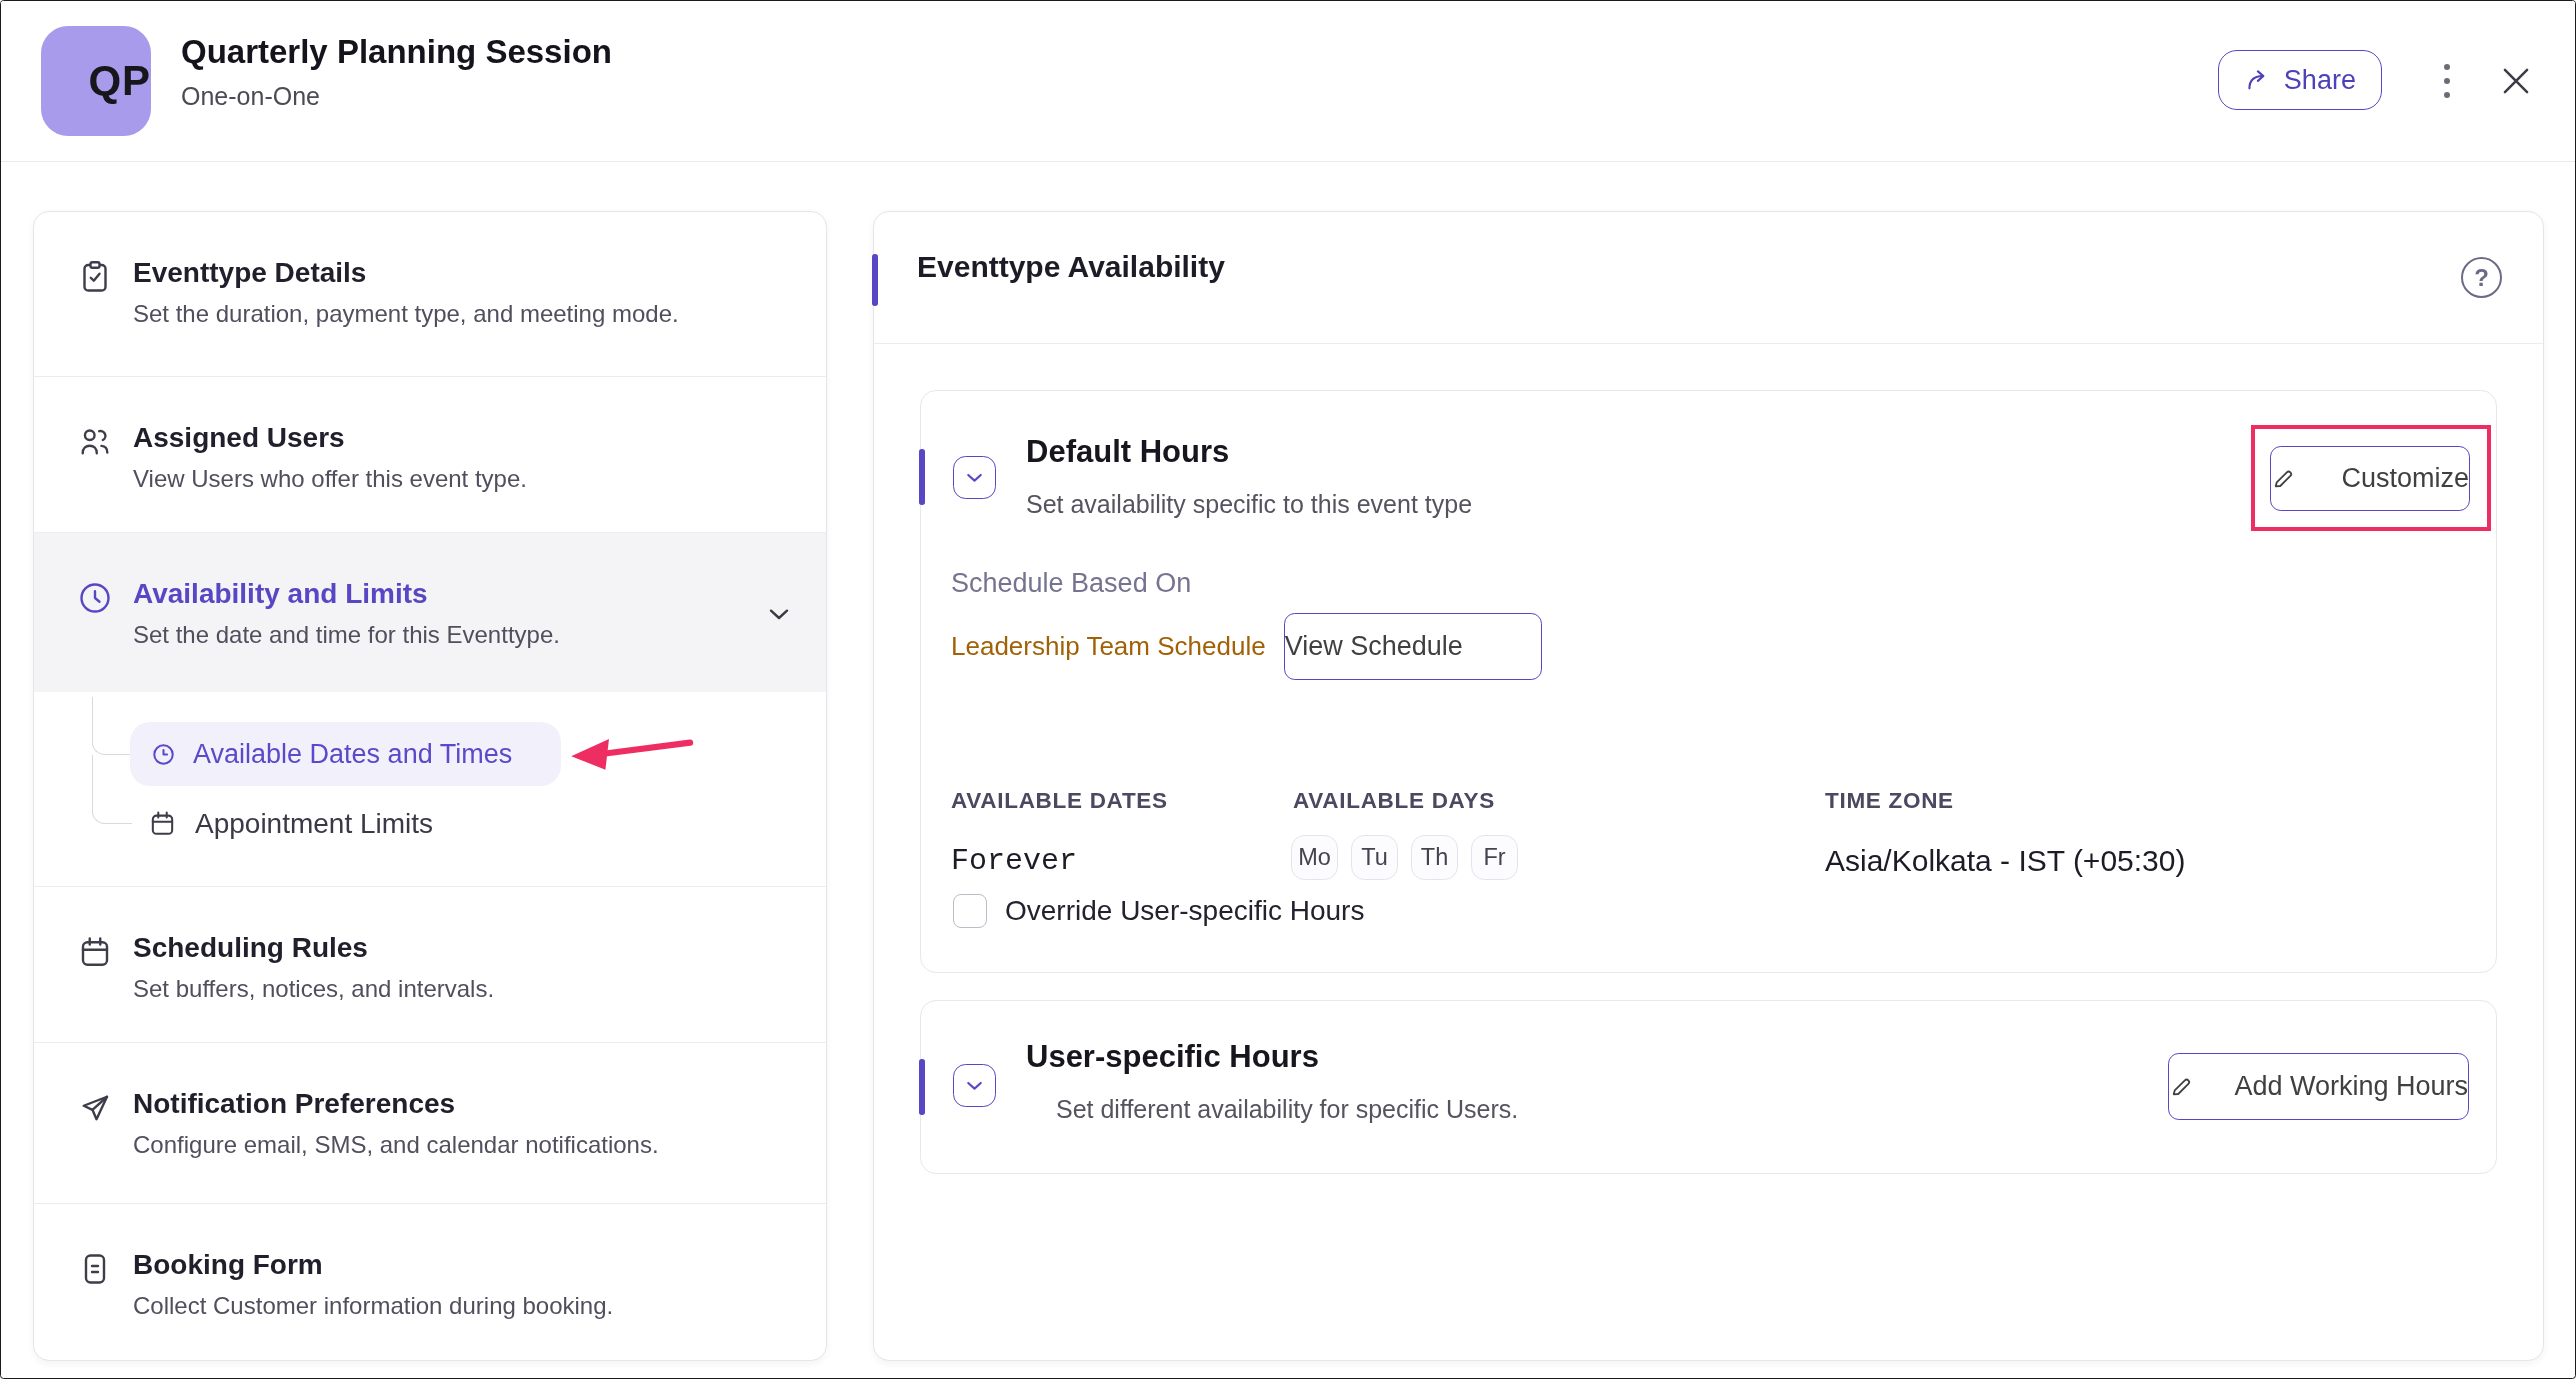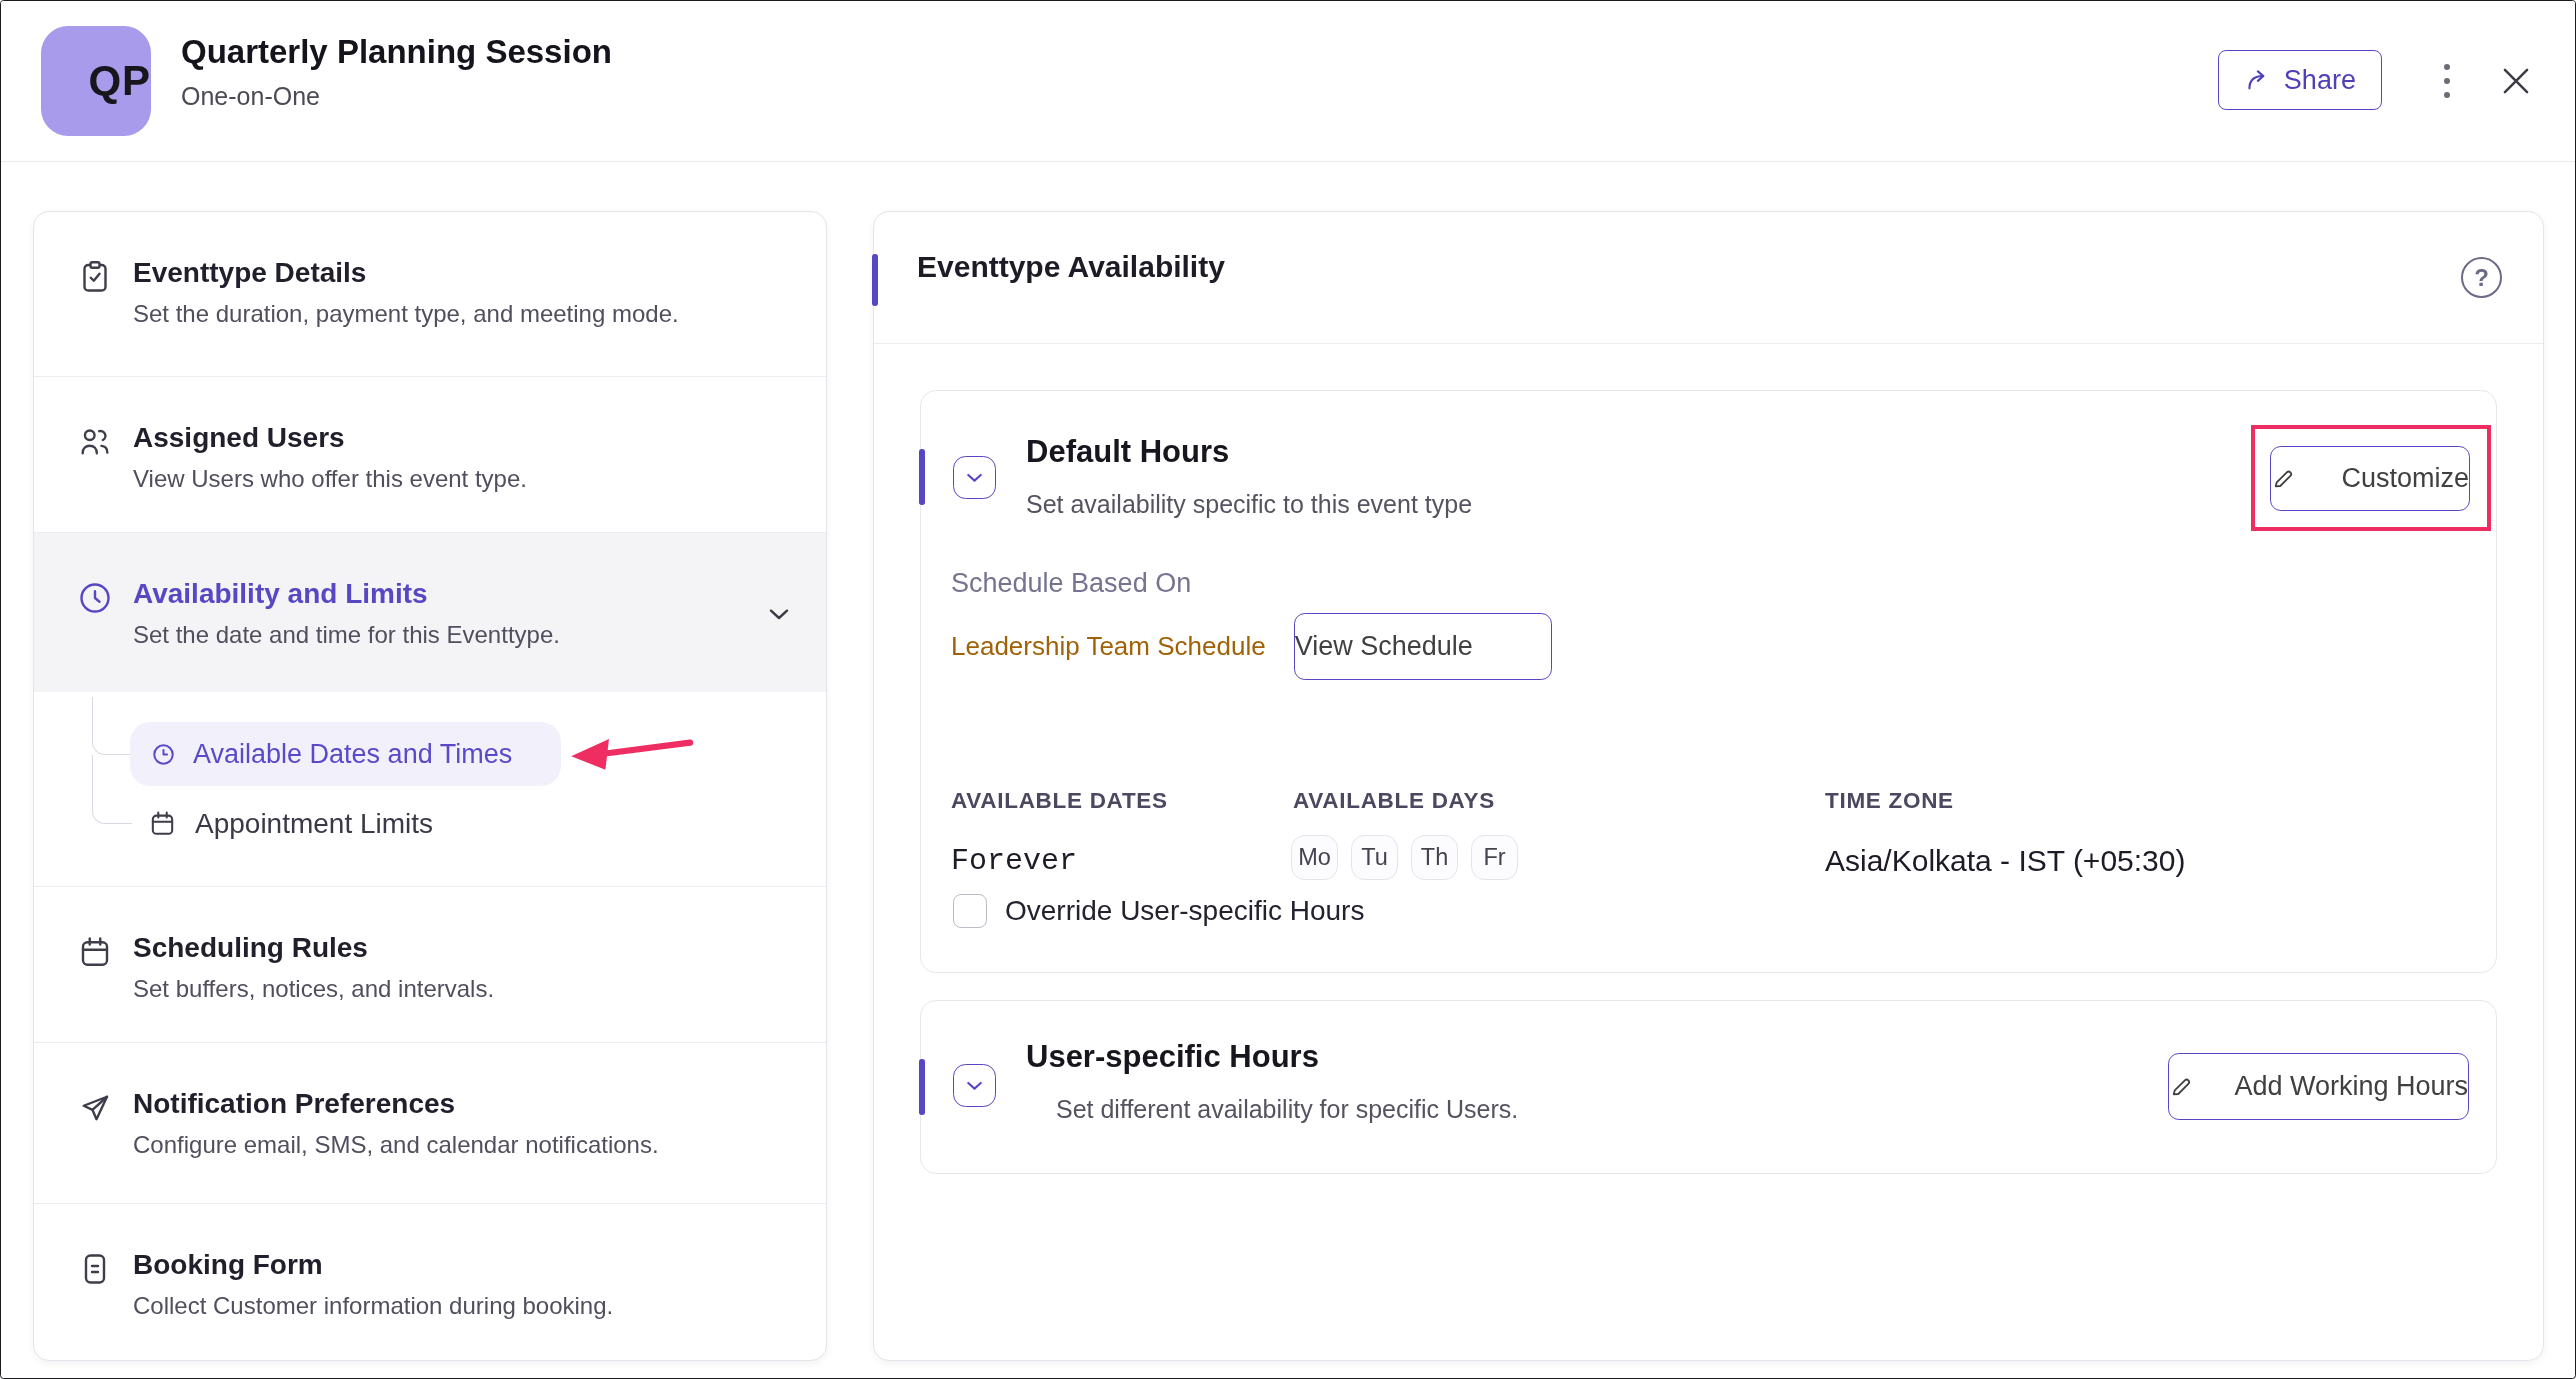--- a/index.html
+++ b/index.html
@@ -11,21 +11,21 @@
   }
   
   .header { position:absolute; left:0; top:0; width:100%; height:161px; background:#fff; border-bottom:0.9px solid #e9e9ee; }
   .avatar { position:absolute; left:40px; top:25px; width:110px; height:110px; border-radius:27px;
             background:#a89bec; display:flex; align-items:center; justify-content:flex-end;
             font-size:42px; font-weight:700; color:#17161d; letter-spacing:0.9px; }
   .htext { position:absolute; left:180px; top:32px; }
   .htitle { font-size:33px; font-weight:700; color:#15141c; }
   .hsub { margin-top:10.8px; font-size:25px; color:#4b4a55; }
   .share-btn { position:absolute; left:2217px; top:49px; width:164px; height:60px;
-               border:1.8px solid #5847c4; border-radius:8px; background:#fff; color:#4e40b8;
+               border:1.8px solid #5847c4; border-radius:19px; background:#fff; color:#4e40b8;
                display:flex; align-items:center; justify-content:center; gap:10.8px; font-size:27px; cursor:pointer; }
   .kebab { position:absolute; left:2428px; top:54px; width:36px; height:52px; display:flex; flex-direction:column;
            align-items:center; justify-content:center; gap:8px; cursor:pointer; }
   .kebab i { width:6.3px; height:6.3px; border-radius:50%; background:#6c6b76; }
   .close-btn { position:absolute; left:2491px; top:56px; width:47px; height:47px; display:flex; align-items:center; justify-content:center; cursor:pointer; color:#3e3d47; }
   
   .panel { position:absolute; background:#fff; border:1.8px solid #e4e4ea; border-radius:16px; box-shadow:0 2.7px 7.2px rgba(40,40,70,.05); }
   .sidebar { left:32px; top:210px; width:794px; height:1150px; overflow:hidden; }
   .main { left:872px; top:210px; width:1671px; height:1150px; overflow:visible; }
   
@@ -60,21 +60,21 @@
                   background:#fff; color:#5847c4; display:flex; align-items:center; justify-content:center; cursor:pointer; }
   .card-title { position:absolute; left:105px; font-size:31px; font-weight:700; color:#17161e; }
   .card-desc { position:absolute; left:105px; font-size:25px; color:#55535f; }
   .outline-btn { border:1.8px solid #5847c4; border-radius:10.8px; background:#fff; color:#404040;
                  display:flex; align-items:center; justify-content:space-between; gap:15px; font-size:27px; cursor:pointer; }
   .anno-rect { position:absolute; left:1330px; top:34px; width:240px; height:106px; border:4.5px solid #ee2e62; }
   .customize-btn { position:absolute; left:1349px; top:55px; width:200px; height:65px; }
   .sbo-label { position:absolute; left:30px; top:177px; font-size:27px; color:#767390; }
   .sched-row { position:absolute; left:30px; top:222px; height:67px; display:flex; align-items:center; }
   .sched-name { font-size:26px; font-weight:400; color:#a16207; }
-  .viewsched-btn { width:258px; height:67px; margin-left:28px; }
+  .viewsched-btn { width:258px; height:67px; margin-left:18px; }
   .col-label { position:absolute; top:397px; font-size:22.5px; font-weight:700; letter-spacing:0.7px; color:#4b4960; }
   .val-text { position:absolute; top:453px; font-size:30px; color:#1c1b26; }
   .chips { position:absolute; left:370px; top:444px; display:flex; gap:13px; }
   .chip { width:47px; height:45px; border:1.8px solid #e3e3ec; border-radius:13.5px; background:#fcfcfe;
           display:flex; align-items:center; justify-content:center; font-size:23.5px; color:#454350; }
   .override-row { position:absolute; left:32px; top:503px; display:flex; align-items:center; gap:18px; }
   .checkbox { width:34px; height:34px; border:1.8px solid #bcbbc6; border-radius:8px; background:#fff; cursor:pointer; }
   .override-label { font-size:28px; color:#23222e; }
   .addhours-btn { position:absolute; left:1247px; top:52px; width:301px; height:67px; }
   svg { display:block; }

